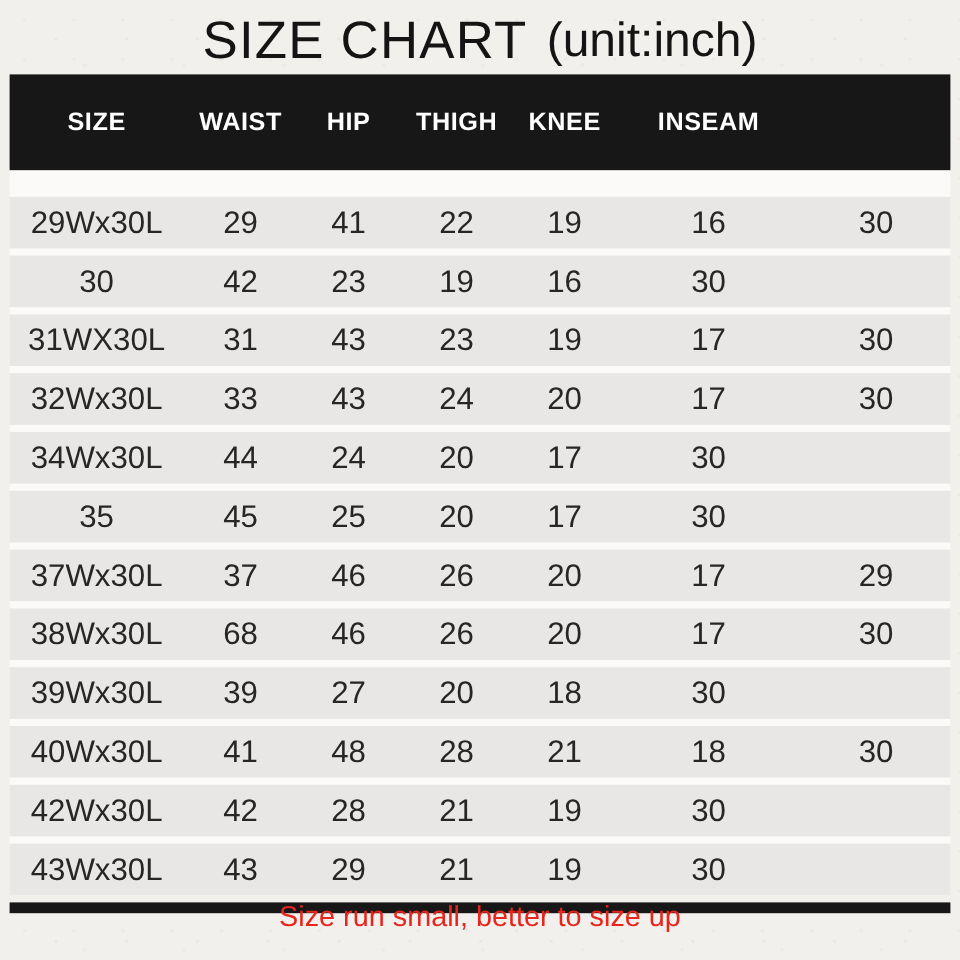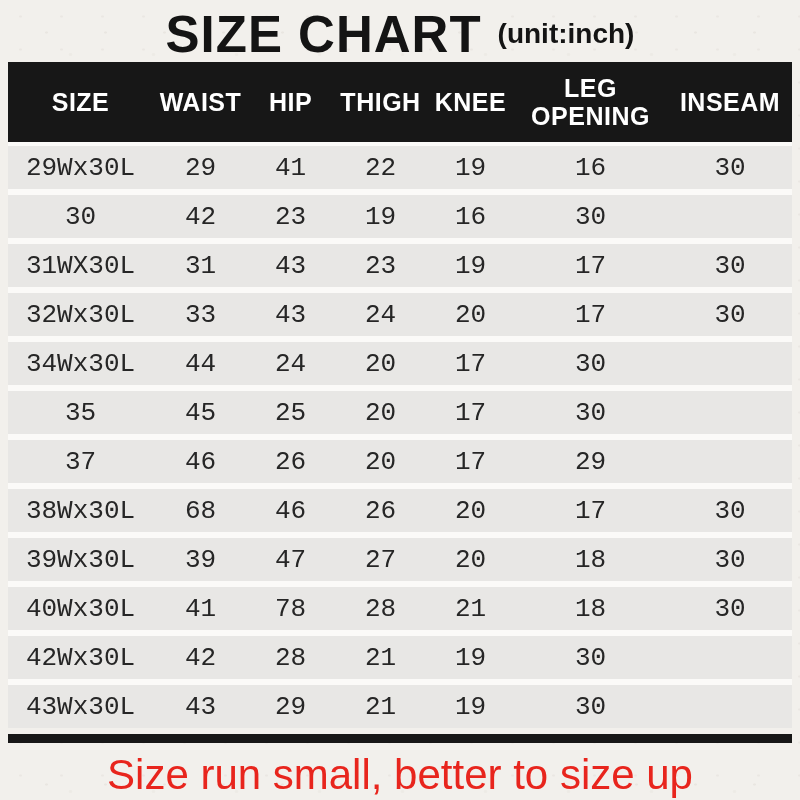--- a/index.html
+++ b/index.html
@@ -16,61 +16,60 @@
       radial-gradient(rgba(110,100,85,0.07) 1px, transparent 1.8px) 17px 9px/59px 47px,
       radial-gradient(rgba(140,130,110,0.05) 1.4px, transparent 2.2px) 29px 21px/83px 67px,
       var(--paper);
     overflow:hidden;
   }
   .page{position:relative; width:800px; height:800px;}
   .title-row{
     height:62px; display:flex; align-items:center; justify-content:center;
     gap:16px; padding-top:6px;
   }
-  .title-main{font-size:51px; font-weight:bold; letter-spacing:1px; color:var(--title-text);}
-  .title-unit{font-size:28px; font-weight:700; color:var(--title-text);}
+  .title-main{font-size:44px; font-weight:normal; letter-spacing:1px; color:var(--title-text);}
+  .title-unit{font-size:40px; font-weight:400; color:var(--title-text);}
   .table{position:absolute; left:8px; top:62px; width:784px;}
   .thead{
     background:var(--header-bg); height:80px;
     display:grid; grid-template-columns:145px 95px 85px 95px 85px 155px 124px;
     align-items:center;
   }
   .hcell{
-    color:var(--header-text); font-weight:bold; font-size:25px;
+    color:var(--header-text); font-weight:bold; font-size:21px;
     text-align:center; line-height:1.12; letter-spacing:0.5px;
   }
-  .tbody{background:var(--gap-bg); padding-top:4px;font-family:Liberation Mono, monospace;}
+  .tbody{background:var(--gap-bg); padding-top:22px;}
   .trow{
     display:grid; grid-template-columns:145px 95px 85px 95px 85px 155px 124px;
     height:43px; align-items:center; background:var(--row-bg); margin-bottom:6px;
   }
   .tcell{text-align:center; font-size:26px; color:var(--cell-text);}
   .bottom-bar{height:9px; background:var(--header-bg);}
   .footnote{
     position:absolute; top:751px; left:0; width:100%;
-    text-align:center; font-size:42px; color:var(--note-red);
+    text-align:center; font-size:24px; color:var(--note-red);
   }
 </style>
 </head>
 <body>
 
 <div class="page">
   <div class="title-row">
     <span class="title-main">SIZE CHART</span>
     <span class="title-unit">(unit:inch)</span>
   </div>
 
   <div class="table">
     <div class="thead" id="thead">
         <div class="hcell">SIZE</div>
         <div class="hcell">WAIST</div>
         <div class="hcell">HIP</div>
         <div class="hcell">THIGH</div>
         <div class="hcell">KNEE</div>
-        <div class="hcell">LEG OPENING</div>
         <div class="hcell">INSEAM</div>
       </div>
     <div class="tbody" id="tbody">
         <div class="trow">
           <div class="tcell">29Wx30L</div>
           <div class="tcell">29</div>
           <div class="tcell">41</div>
           <div class="tcell">22</div>
           <div class="tcell">19</div>
           <div class="tcell">16</div>
@@ -112,49 +111,49 @@
         </div>
         <div class="trow">
           <div class="tcell">35</div>
           <div class="tcell">45</div>
           <div class="tcell">25</div>
           <div class="tcell">20</div>
           <div class="tcell">17</div>
           <div class="tcell">30</div>
         </div>
         <div class="trow">
+          <div class="tcell">37Wx30L</div>
           <div class="tcell">37</div>
           <div class="tcell">46</div>
           <div class="tcell">26</div>
           <div class="tcell">20</div>
           <div class="tcell">17</div>
           <div class="tcell">29</div>
         </div>
         <div class="trow">
           <div class="tcell">38Wx30L</div>
           <div class="tcell">68</div>
           <div class="tcell">46</div>
           <div class="tcell">26</div>
           <div class="tcell">20</div>
           <div class="tcell">17</div>
           <div class="tcell">30</div>
         </div>
         <div class="trow">
           <div class="tcell">39Wx30L</div>
           <div class="tcell">39</div>
-          <div class="tcell">47</div>
           <div class="tcell">27</div>
           <div class="tcell">20</div>
           <div class="tcell">18</div>
           <div class="tcell">30</div>
         </div>
         <div class="trow">
           <div class="tcell">40Wx30L</div>
           <div class="tcell">41</div>
-          <div class="tcell">78</div>
+          <div class="tcell">48</div>
           <div class="tcell">28</div>
           <div class="tcell">21</div>
           <div class="tcell">18</div>
           <div class="tcell">30</div>
         </div>
         <div class="trow">
           <div class="tcell">42Wx30L</div>
           <div class="tcell">42</div>
           <div class="tcell">28</div>
           <div class="tcell">21</div>

